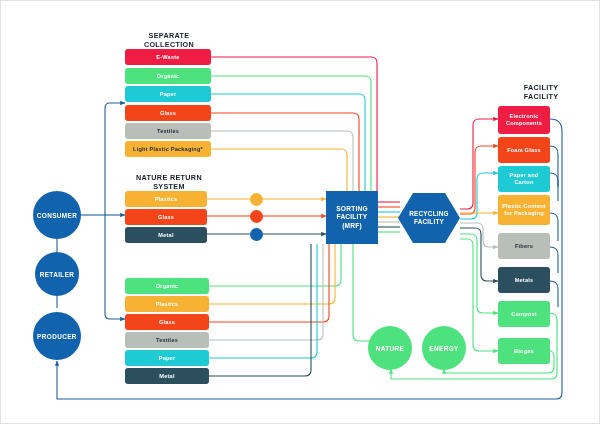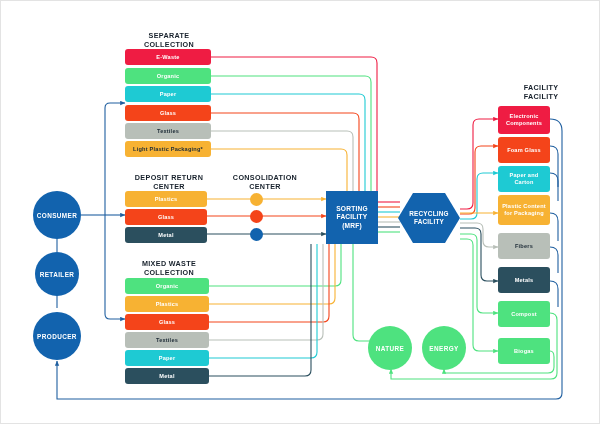--- a/index.html
+++ b/index.html
@@ -108,33 +108,25 @@
       <path d="M352,243 L352,334 Q352,340 358,340 L370,340" stroke="#4ee27f"></path>
     </g>
   </svg>
 
   <div class="hdr" style="left:124px;top:30px;width:88px;">
     <span>SEPARATE</span><br>
     <span>COLLECTION</span>
   </div>
 
   <div class="hdr" style="left:120px;top:172px;width:96px;">
-    <span>DEPOSIT RETURN</span><br>
-    <span>CENTER</span>
-  </div>
-
-  <div class="hdr" style="left:216px;top:172px;width:96px;">
-    <span>CONSOLIDATION</span><br>
-    <span>CENTER</span>
-  </div>
-
-  <div class="hdr" style="left:122px;top:258px;width:92px;">
-    <span>MIXED WASTE</span><br>
-    <span>COLLECTION</span>
-  </div>
+    <span>NATURE RETURN</span><br>
+    <span>SYSTEM</span>
+  </div>
+
+
 
   <div class="hdr" style="left:494px;top:82px;width:92px;">
     <span>FACILITY</span><br>
     <span>FACILITY</span>
   </div>
 
   <div class="circ" style="left:32px;top:190px;width:48px;height:48px;background:#1263ae;">
     <span>CONSUMER</span>
   </div>
   <div class="circ" style="left:34px;top:251px;width:44px;height:44px;background:#1263ae;">

